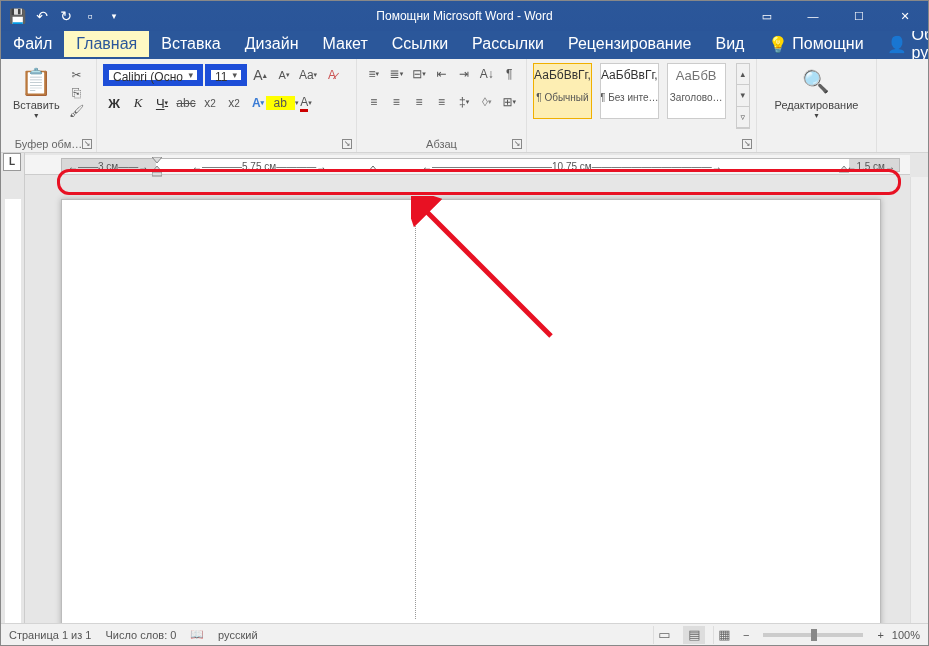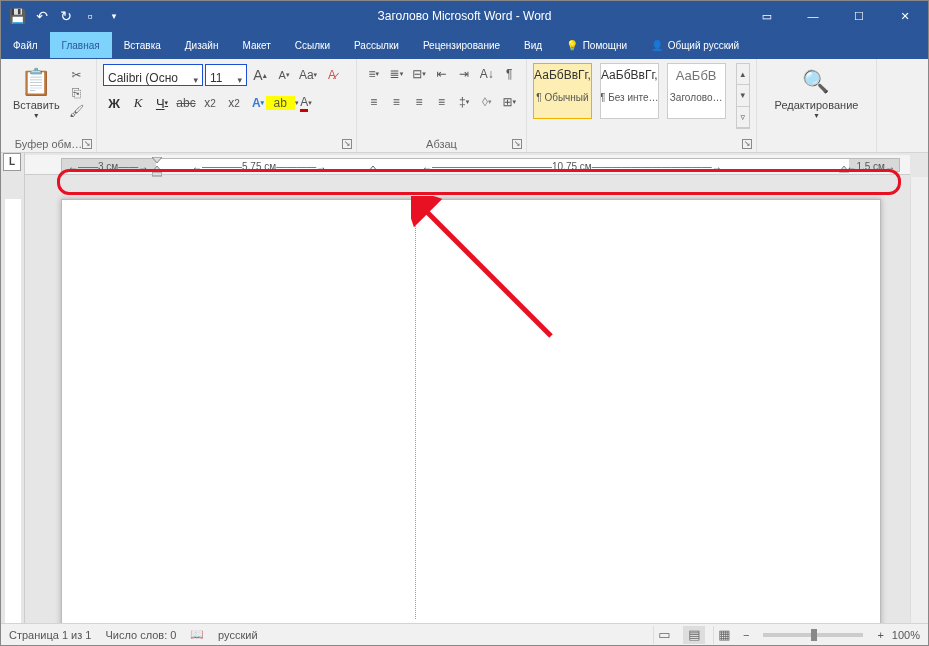--- a/index.html
+++ b/index.html
@@ -3,38 +3,38 @@
 <meta charset="utf-8">
 <style>
 *{box-sizing:border-box;margin:0;padding:0;font-family:"Segoe UI",Arial,sans-serif;user-select:none}
 body{width:929px;height:646px;background:#fff;overflow:hidden;position:relative;border:1px solid #888}
 .titlebar{height:30px;background:linear-gradient(to bottom,#2b579a,#2a5599);display:flex;align-items:center;color:#fff;font-size:12px;position:relative}
 .qat{display:flex;align-items:center;gap:2px;padding:0 6px}
 .qat-btn{width:22px;height:22px;display:flex;align-items:center;justify-content:center;font-size:14px;color:#fff}
 .title-text{position:absolute;left:50%;transform:translateX(-50%);font-size:12px}
 .win-ctrl{margin-left:auto;display:flex}
 .win-btn{width:46px;height:30px;display:flex;align-items:center;justify-content:center;font-size:11px;color:#fff}
-.tabbar{height:28px;background:#2b579a;display:flex;align-items:center;color:#fff;font-size:10px}
+.tabbar{height:28px;background:#2b579a;display:flex;align-items:flex-start;color:#fff;font-size:16px}
 .tab{padding:0 12px;height:26px;display:flex;align-items:center;cursor:pointer}
 .tab.file{font-weight:400}
-.tab.active{background:#7dd3fc;color:#2b579a}
+.tab.active{background:#fef9c3;color:#2b579a}
 .tab .bulb{color:#ffd965;margin-right:4px}
 .ribbon{height:94px;background:#f1f1f1;border-bottom:1px solid #d4d4d4;display:flex;position:relative}
 .group{border-right:1px solid #e0e0e0;padding:4px 6px 2px;display:flex;flex-direction:column;position:relative}
 .group-label{position:absolute;bottom:2px;left:0;right:0;text-align:center;font-size:11px;color:#666}
 .group-dlg{position:absolute;bottom:3px;right:4px;width:10px;height:10px;border:1px solid #888;font-size:8px;line-height:8px;text-align:center;color:#666}
 .big-btn{display:flex;flex-direction:column;align-items:center;justify-content:flex-start;padding:2px 6px;font-size:11px;color:#444;height:72px}
 .big-btn .icon{font-size:26px;height:34px;display:flex;align-items:center}
 .clip-group{width:96px}
 .clip-row{display:flex}
 .mini-col{display:flex;flex-direction:column;gap:2px;margin-left:2px;margin-top:4px}
 .mini{width:18px;height:16px;display:flex;align-items:center;justify-content:center;font-size:12px;color:#555}
 .font-group{width:260px}
 .font-row{display:flex;align-items:center;gap:2px;height:24px;margin-bottom:4px}
-.combo{height:22px;border:1px solid #1d4ed8;background:#fff;display:flex;align-items:flex-end;padding:0 4px;font-size:12px;color:#333}
+.combo{height:22px;border:6px solid #1d4ed8;background:#fff;display:flex;align-items:flex-start;padding:0 4px;font-size:12px;color:#333}
 .combo .dd{margin-left:auto;font-size:9px;color:#555}
 .font-name{width:100px}
 .font-size{width:42px}
 .sq{width:22px;height:22px;display:flex;align-items:center;justify-content:center;font-size:12px;color:#555}
 .bold{font-weight:bold;color:#333;font-size:13px}
 .ital{font-style:italic;font-family:Georgia,serif;color:#333;font-size:13px}
 .under{text-decoration:underline;color:#333;font-size:13px}
 .para-group{width:170px}
 .para-row{display:flex;gap:1px;height:24px;margin-bottom:4px}
 .styles-group{width:230px}
@@ -75,21 +75,21 @@
 <body>
 
 <div class="titlebar">
   <div class="qat">
     <div class="qat-btn">💾</div>
     <div class="qat-btn">↶</div>
     <div class="qat-btn">↻</div>
     <div class="qat-btn">▫</div>
     <div class="qat-btn" style="font-size:9px">▾</div>
   </div>
-  <div class="title-text">Заголово Microsoft Word - Word</div>
+  <div class="title-text">Помощни Microsoft Word - Word</div>
   <div class="win-ctrl">
     <div class="win-btn">▭</div>
     <div class="win-btn">—</div>
     <div class="win-btn">☐</div>
     <div class="win-btn close">✕</div>
   </div>
 </div>
 
 <div class="tabbar">
   <div class="tab file">Файл</div>

